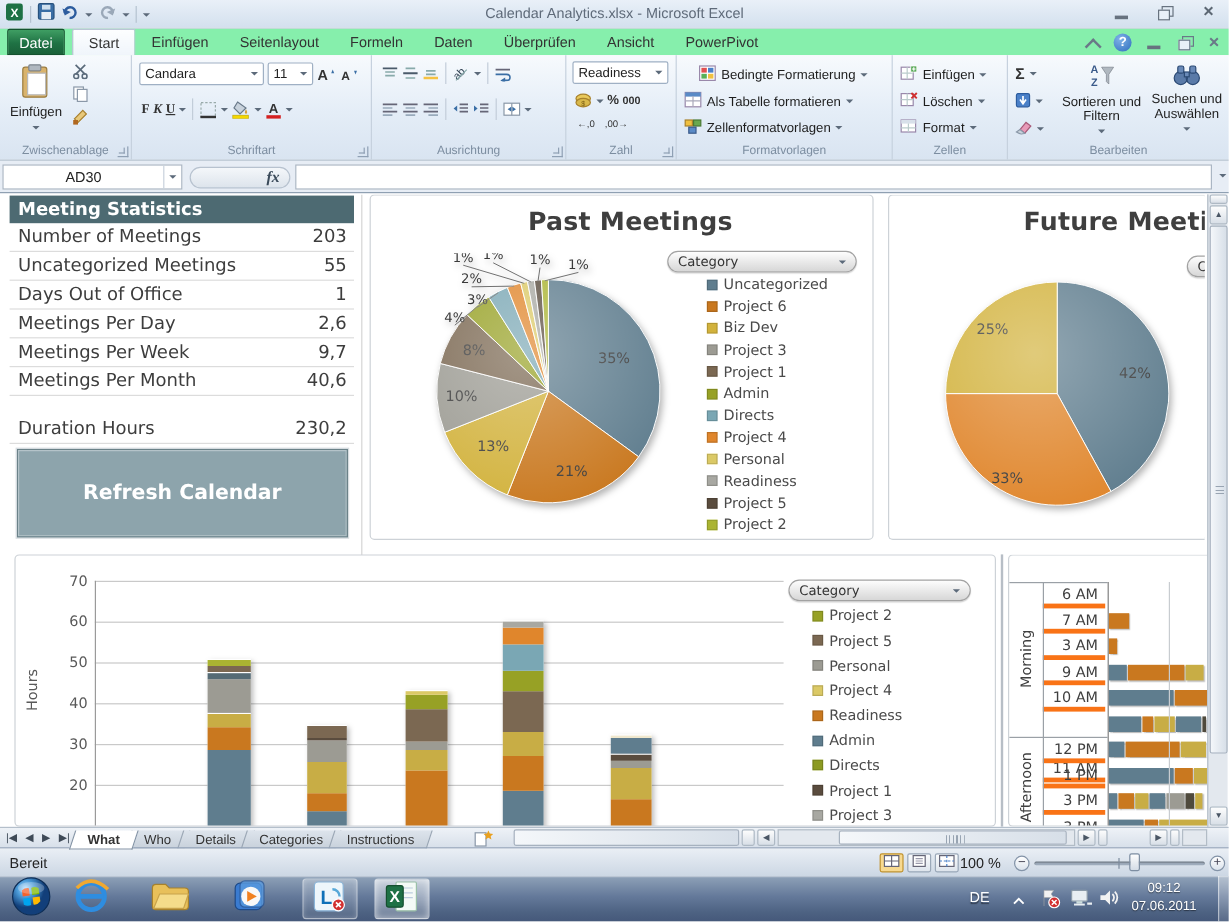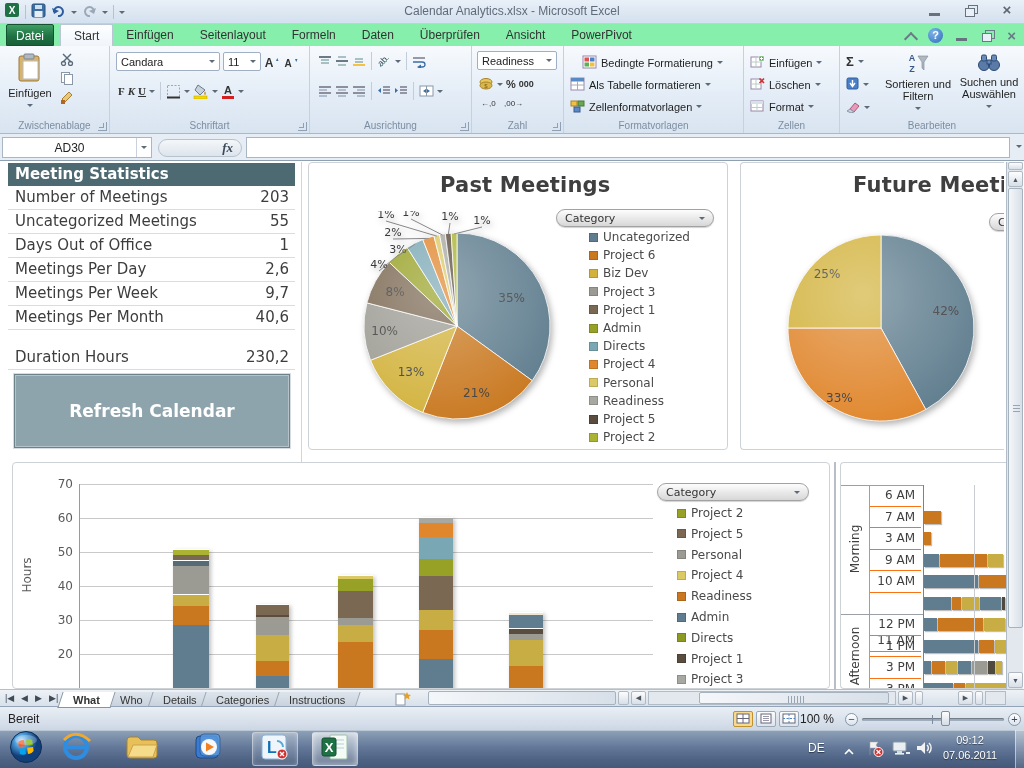--- a/index.html
+++ b/index.html
@@ -74,21 +74,21 @@
   .legend-item { position:absolute; display:flex; align-items:center; gap:5px; font-size:12px; color:#4a4a4a; }
   .legend-item .sw { width:9px; height:9px; display:inline-block; box-shadow:inset 0 0 0 1px rgba(0,0,0,.15); }
 
   .gridline { position:absolute; height:1px; background:#c9c9c9; }
   .tick { position:absolute; width:34px; text-align:right; font-size:12px; color:#595959; }
   .axis-v { position:absolute; width:1px; background:#9a9a9a; }
   .barseg { position:absolute; box-shadow:0 -1px 0 #fff; }
   .barcol { position:absolute; filter:drop-shadow(2px 2px 2px rgba(0,0,0,.25)); }
   #hours-lbl { position:absolute; left:-36px; top:105px; width:100px; text-align:center; font-size:12px; color:#595959; transform:rotate(-90deg); }
 
-  .tl-rowlbl { position:absolute; left:28px; width:52px; font-size:12px; color:#3f3f3f; text-align:right; padding-right:6px; border-bottom:1px solid #f97316; }
+  .tl-rowlbl { position:absolute; left:28px; width:52px; font-size:12px; color:#3f3f3f; text-align:right; padding-right:6px; border-bottom:4px solid #f97316; }
   .tl-grouplbl { position:absolute; font-size:12px; color:#3f3f3f; transform:rotate(-90deg); transform-origin:center; width:90px; text-align:center; }
   .tl-seg { position:absolute; height:13px; box-shadow:1px 1px 1px rgba(0,0,0,.25); }
 
   
   #vscroll { left:1006px; top:162px; width:17px; height:527px; background:#e3e8ee; border-left:1px solid #b2bcc6; }
   .scrollbtn { position:absolute; background:linear-gradient(#fdfdfd,#d8dfe7); border:1px solid #aeb9c4; display:flex; align-items:center; justify-content:center; font-size:7px; color:#4a5664; border-radius:2px; }
   .thumb { position:absolute; background:linear-gradient(90deg,#f4f7fa,#d7dfe8); border:1px solid #a7b2bf; border-radius:2px; }
   .grip { position:absolute; left:4px; width:7px; height:7px; background:repeating-linear-gradient(#98a4b2 0 1px,transparent 1px 3px); }
 
   #tabrow { left:0; top:689px; width:1024px; height:17px; background:linear-gradient(#eef2f7,#d8e0ea); border-top:1px solid #b4bfcb; }

